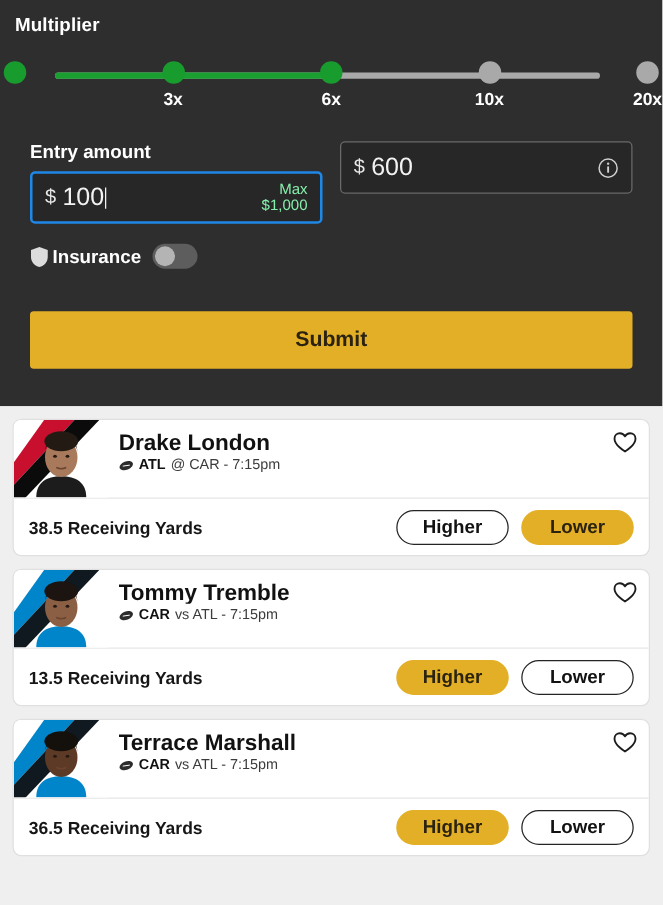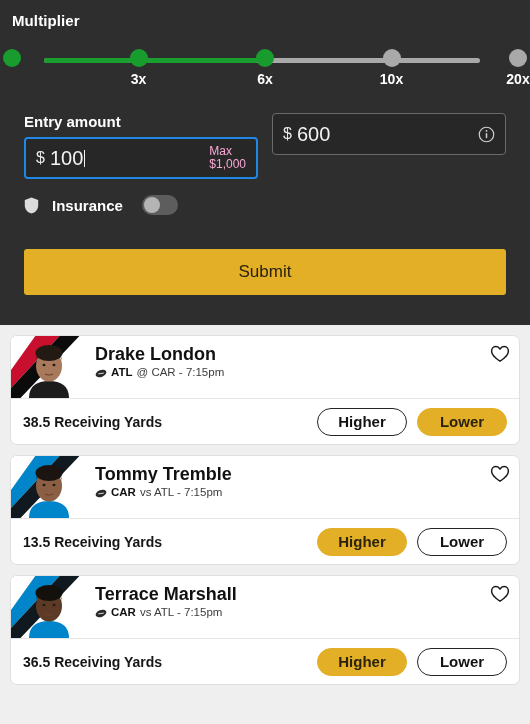--- a/index.html
+++ b/index.html
@@ -66,46 +66,46 @@
   .field-box.focused {
     border: 2px solid #1f87e5;
   }
   .currency { color: #e8e8e8; font-size: 16px; margin-right: 5px; }
   .field-value { color: #f2f2f2; font-size: 20px; }
   .caret {
     display: inline-block; width: 1px; height: 17px;
     background: #f2f2f2; margin-left: 1px; vertical-align: -3px;
   }
   .max-hint {
-    margin-left: auto; text-align: left;
-    color: #f9a8d4; font-size: 12px; line-height: 13px;
+    margin-left: auto; text-align: right;
+    color: #86efac; font-size: 12px; line-height: 13px;
   }
   .info-icon { margin-left: auto; width: 17px; height: 17px; display:block; }
 
   
-  .insurance-row { display: flex; align-items: center; padding: 0 12px; margin-top: 16px; gap: 13px; }
+  .insurance-row { display: flex; align-items: center; padding: 0 12px; margin-top: 16px; gap: 3px; }
   .shield-icon { width: 15px; height: 17px; display:block; }
   .insurance-label { color: #ffffff; font-size: 15px; font-weight: bold; }
   .toggle {
     margin-left: 6px;
     width: 36px; height: 20px; border-radius: 10px;
     background: #5d5d5d; position: relative;
   }
   .toggle .knob {
     position: absolute; top: 2px; left: 2px;
     width: 16px; height: 16px; border-radius: 50%;
     background: #b4b4b4;
   }
 
   
   .submit-wrap { padding: 0 12px; margin-top: 34px; }
   .submit-btn {
     width: 100%; height: 46px;
     background: #e3af26; border: none; border-radius: 3px;
-    color: #2b2310; font-size: 17px; font-weight: normal;
+    color: #2b2310; font-size: 17px; font-weight: bold;
     cursor: pointer;
     font-family: "Liberation Sans", sans-serif;
   }
 
   
   .list-area {
     background: #efefef;
     flex: 1 1 auto;
     padding: 10px 10px 0 10px;
     overflow: hidden;

